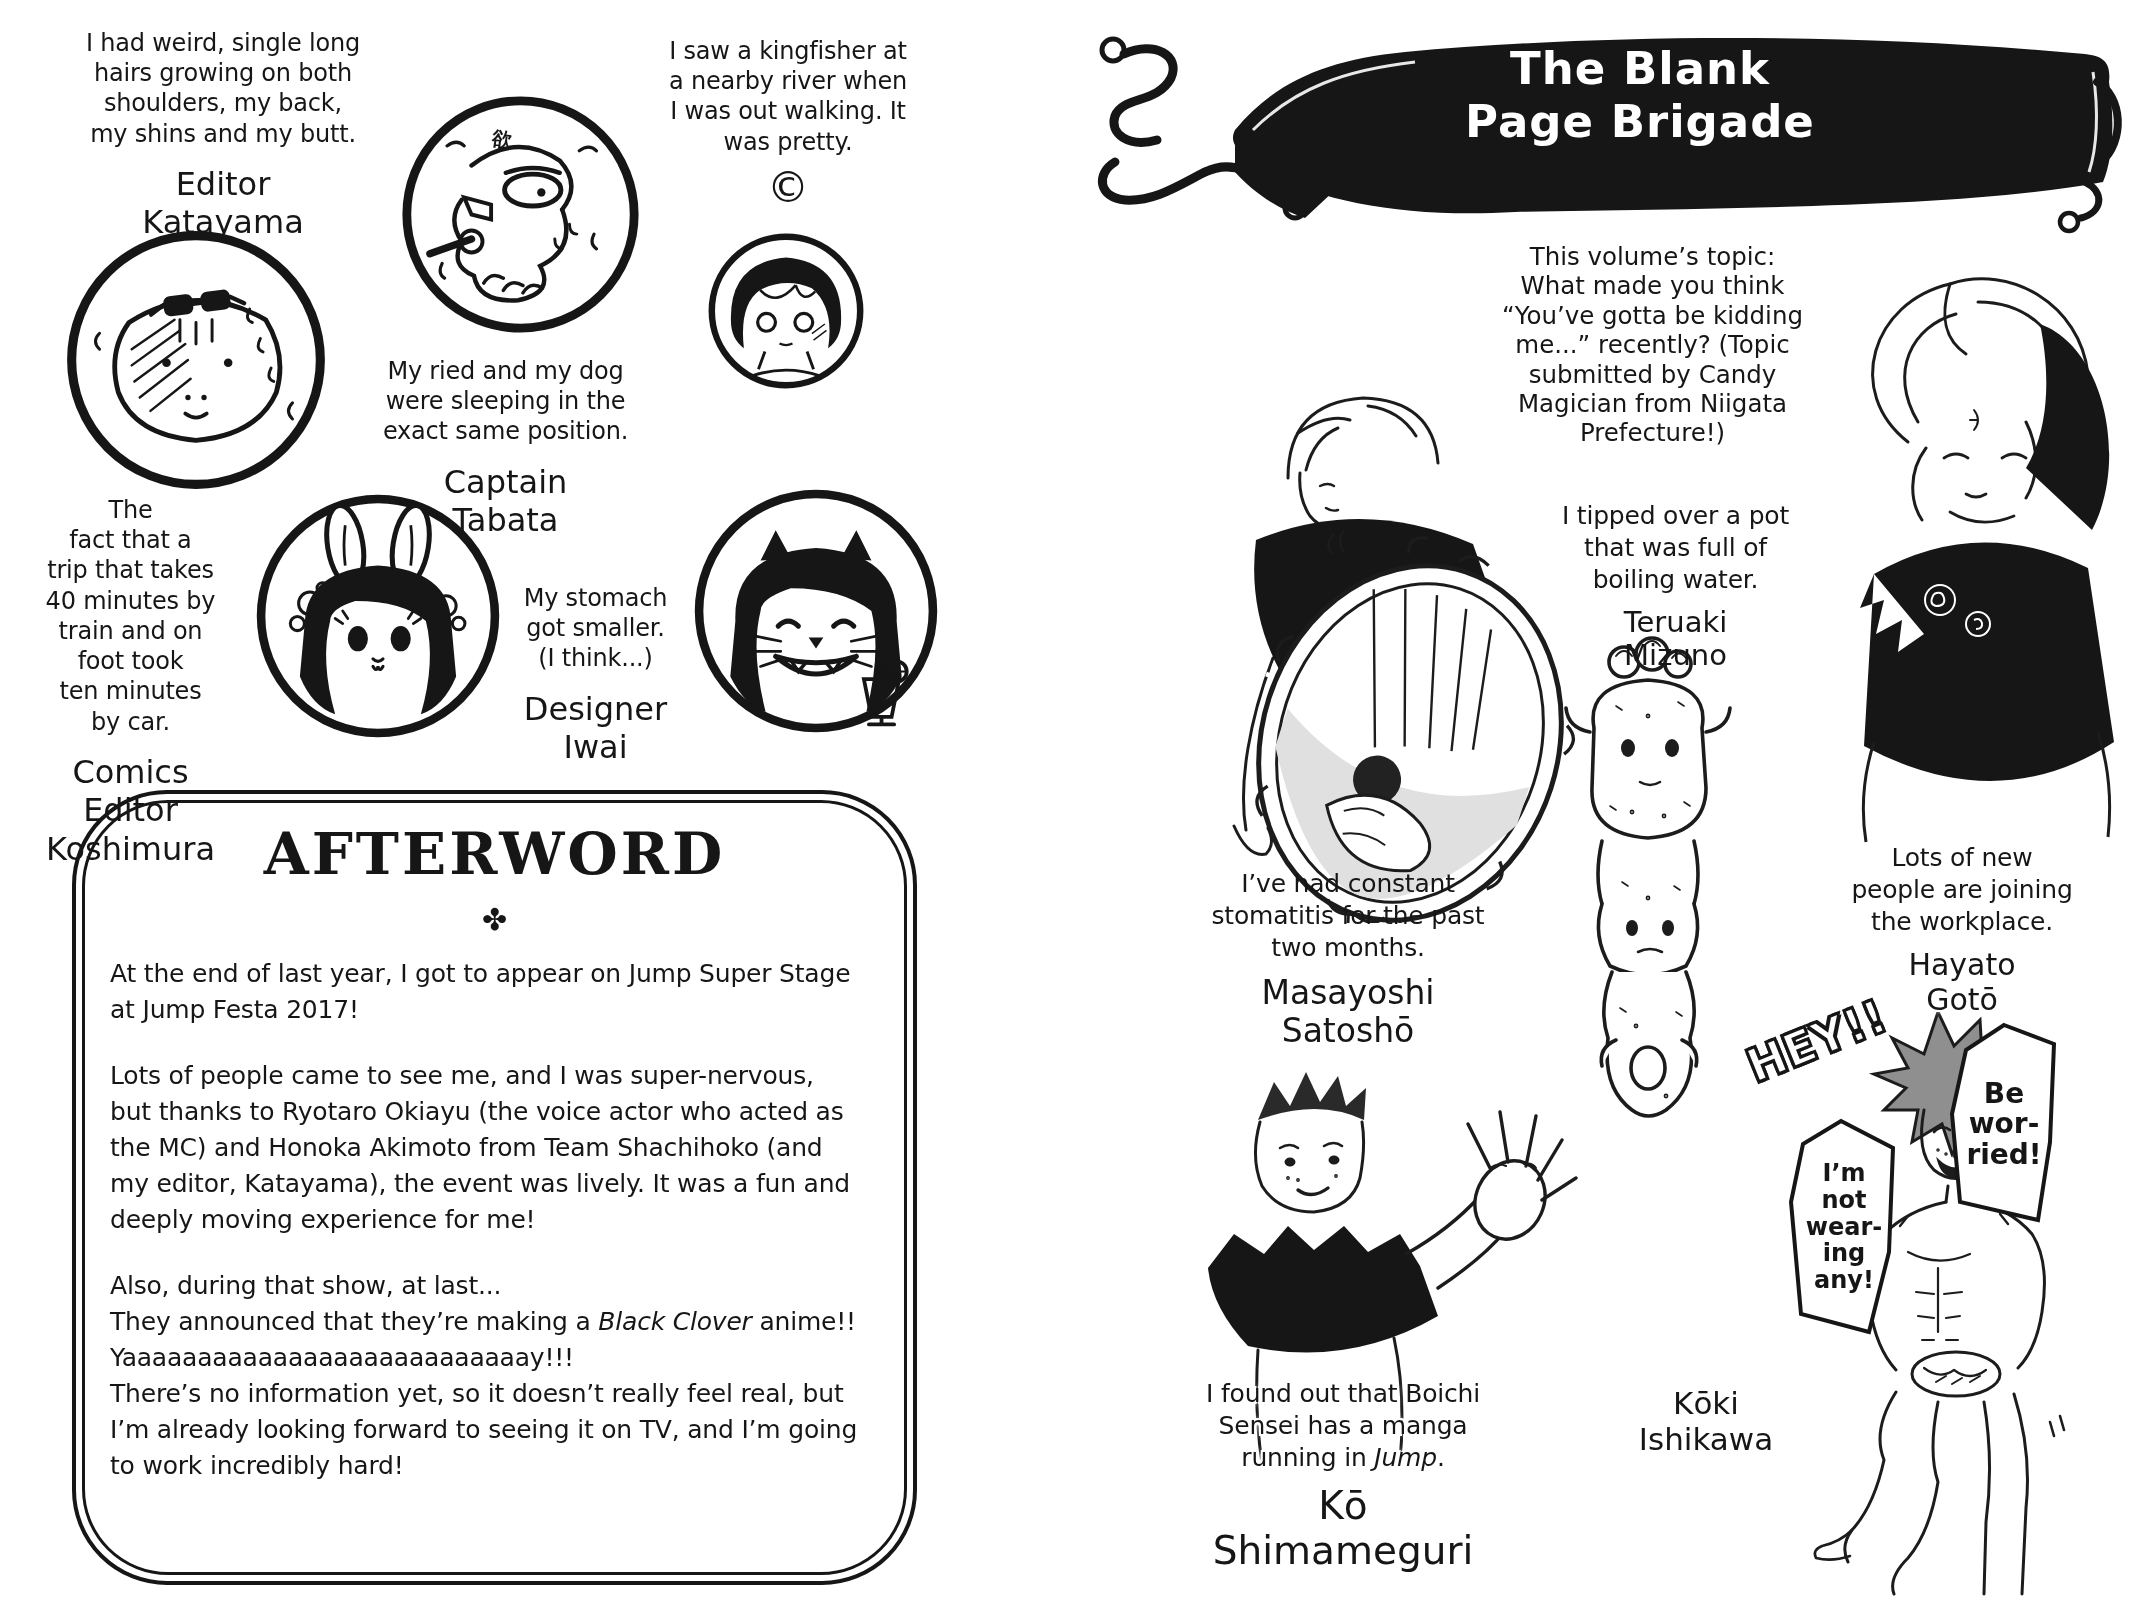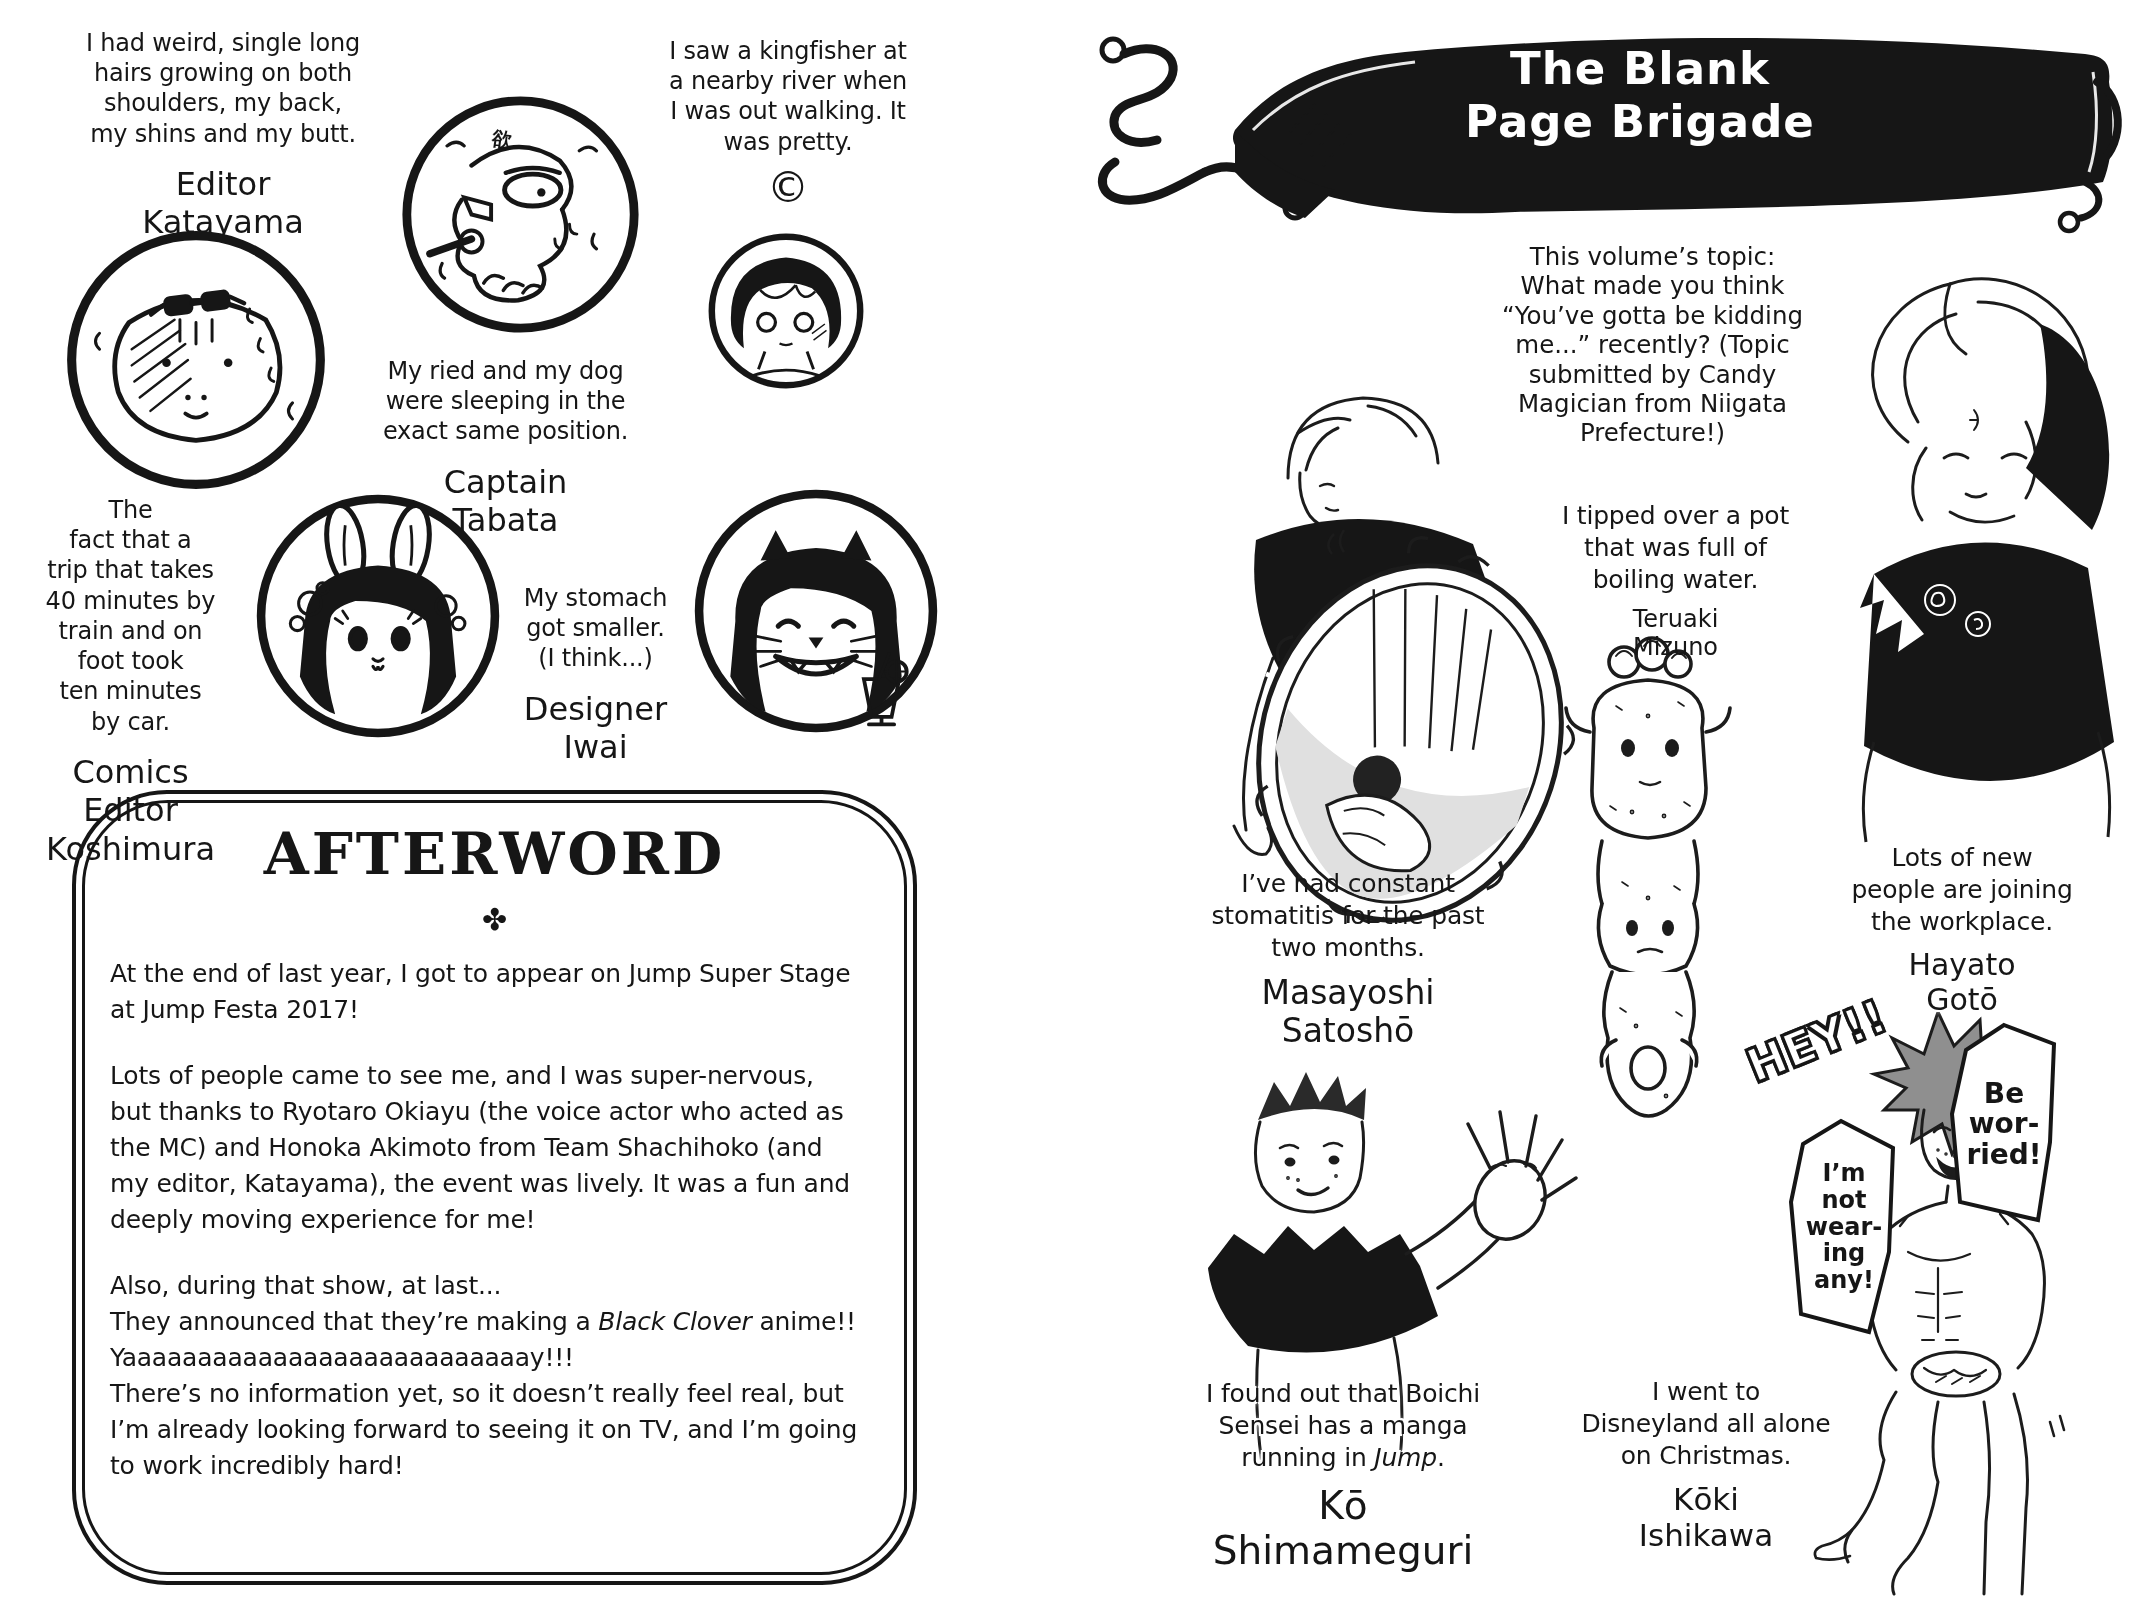--- a/index.html
+++ b/index.html
@@ -416,21 +416,21 @@
       <path d="M196,400 Q206,460 198,520 L196,592"></path>
       <path d="M262,420 l4,14 M272,414 l4,14" stroke-width="2.6"></path>
       <path d="M120,214 l-8,10 M212,212 l8,10" stroke-width="2.4"></path>
     </g>
   </svg>
 
   <div class="entry-block" style="left:1508px;top:500px;width:335px;">
     <div class="entry-text">I tipped over a pot
 that was full of
 boiling water.</div>
-    <div class="entry-name" style="font-size:24px;">Teruaki
+    <div class="entry-name" style="font-size:29px;">Teruaki
 Mizuno</div>
   </div>
 
   <div class="entry-block" style="left:1178px;top:868px;width:340px;">
     <div class="entry-text">I’ve had constant
 stomatitis for the past
 two months.</div>
     <div class="entry-name" style="font-size:33px;">Masayoshi
 Satoshō</div>
   </div>
@@ -445,23 +445,20 @@
 
   <div class="entry-block halo" style="left:1148px;top:1378px;width:390px;">
     <div class="entry-text">I found out that Boichi
 Sensei has a manga
 running in <i>Jump</i>.</div>
     <div class="entry-name" style="font-size:39px;">Kō
 Shimameguri</div>
   </div>
 
   <div class="entry-block" style="left:1556px;top:1376px;width:300px;">
-    <div class="entry-text">I went to
-Disneyland all alone
-on Christmas.</div>
     <div class="entry-name" style="font-size:31px;">Kōki
 Ishikawa</div>
   </div>
 
   <div id="hey-shout">HEY!!</div>
 
   <div class="bubble" style="left:1948px;top:1022px;width:112px;height:205px;">
     <svg width="112" height="205" viewBox="0 0 112 205">
       <polygon points="56,3 106,22 102,120 90,198 12,180 4,92 18,28" fill="#ffffff" stroke="#161616" stroke-width="4"></polygon>
     </svg>

